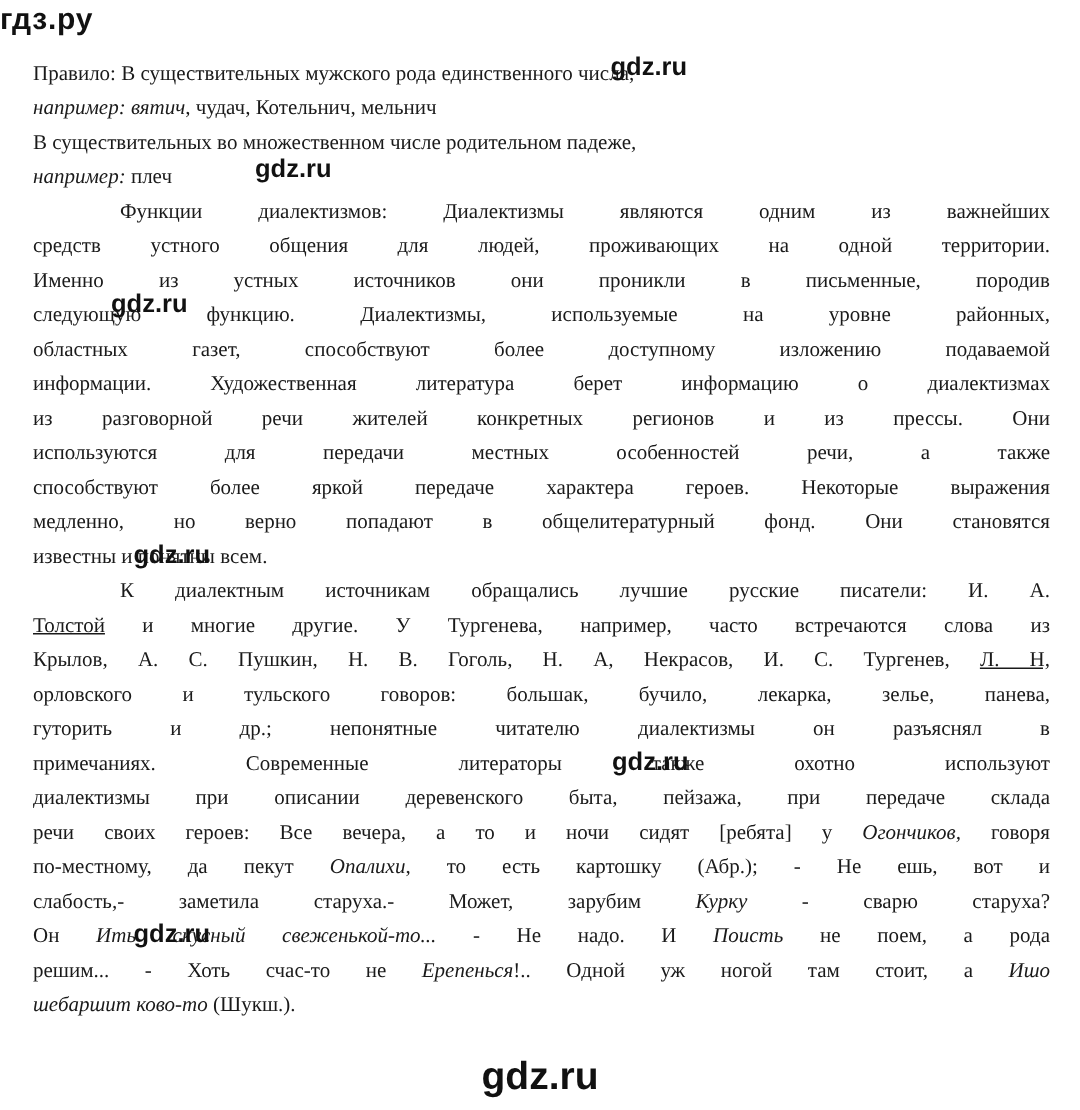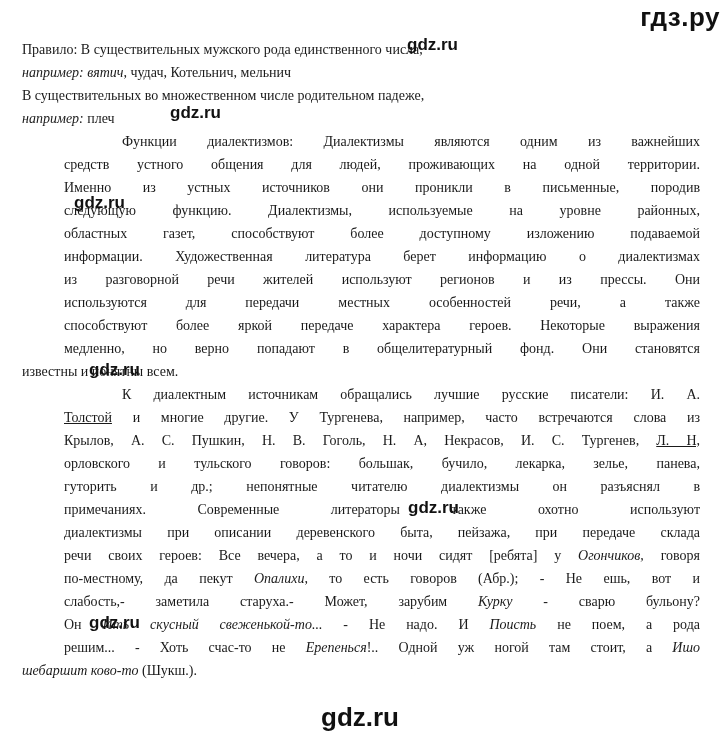--- a/index.html
+++ b/index.html
@@ -1,31 +1,31 @@
 <!DOCTYPE html>
 <html><head>
 <meta charset="utf-8">
 <style>
   html, body { margin: 0; padding: 0; background: #ffffff; }
   body { width: 720px; height: 740px; position: relative; overflow: hidden; }
   .header {
-    position: absolute; top: 0; left: 0; width: 720px; text-align: right;
-    font-family: "Liberation Sans", sans-serif; font-weight: bold; font-size: 26px;
+    position: absolute; top: 0; left: 0; width: 720px; text-align: left;
+    font-family: "Liberation Sans", sans-serif; font-weight: bold; font-size: 20px;
     color: #111; top: 2px; letter-spacing: 0.5px;
   }
   .footer {
     position: absolute; left: 0; width: 720px; top: 702px; text-align: center;
     font-family: "Liberation Sans", sans-serif; font-weight: bold; font-size: 26px; color: #111;
   }
   .content {
     position: absolute; left: 22px; top: 38px; width: 678px;
     font-family: "Liberation Serif", serif; font-size: 14px; line-height: 23px; color: #1a1a1a;
   }
   .line { white-space: nowrap; height: 23px; }
-  .just { text-align: justify; text-align-last: justify; white-space: normal; height: 23px; overflow: hidden; margin-left: 42px; }
+  .just { text-align: justify; text-align-last: justify; white-space: normal; height: 23px; overflow: hidden; }
   .indent { padding-left: 58px; }
   i { font-style: italic; }
   u { text-decoration: underline; }
   .wm {
     position: absolute; font-family: "Liberation Sans", sans-serif; font-weight: bold;
     font-size: 17px; color: #111; line-height: 17px;
   }
 </style>
 </head>
 <body>
@@ -38,38 +38,38 @@
   <div class="line">В существительных во множественном числе родительном падеже,</div>
   <div class="line"><i>например:</i><span> плеч</span></div>
 
   <div>
     <div class="just indent">Функции диалектизмов: Диалектизмы являются одним из важнейших</div>
     <div class="just">средств устного общения для людей, проживающих на одной территории.</div>
     <div class="just">Именно из устных источников они проникли в письменные, породив</div>
     <div class="just">следующую функцию. Диалектизмы, используемые на уровне районных,</div>
     <div class="just">областных газет, способствуют более доступному изложению подаваемой</div>
     <div class="just">информации. Художественная литература берет информацию о диалектизмах</div>
-    <div class="just">из разговорной речи жителей используют регионов и из прессы. Они</div>
+    <div class="just">из разговорной речи жителей конкретных регионов и из прессы. Они</div>
     <div class="just">используются для передачи местных особенностей речи, а также</div>
     <div class="just">способствуют более яркой передаче характера героев. Некоторые выражения</div>
     <div class="just">медленно, но верно попадают в общелитературный фонд. Они становятся</div>
     <div class="line">известны и понятны всем.</div>
   </div>
 
   <div>
     <div class="just indent">К диалектным источникам обращались лучшие русские писатели: И. А.</div>
     <div class="just"><u>Толстой</u><span> и многие другие. У Тургенева, например, часто встречаются слова из</span></div>
     <div class="just"><span>Крылов, А. С. Пушкин, Н. В. Гоголь, Н. А, Некрасов, И. С. Тургенев, </span><u>Л. Н,</u></div>
     <div class="just">орловского и тульского говоров: большак, бучило, лекарка, зелье, панева,</div>
     <div class="just">гуторить и др.; непонятные читателю диалектизмы он разъяснял в</div>
     <div class="just">примечаниях. Современные литераторы также охотно используют</div>
     <div class="just">диалектизмы при описании деревенского быта, пейзажа, при передаче склада</div>
     <div class="just"><span>речи своих героев: Все вечера, а то и ночи сидят [ребята] у </span><i>Огончиков,</i><span> говоря</span></div>
-    <div class="just"><span>по-местному, да пекут </span><i>Опалихи</i><span>, то есть говоров (Абр.); - Не ешь, вот и</span></div>
-    <div class="just"><span>слабость,- заметила старуха.- Может, зарубим </span><i>Курку</i><span> - сварю бульону?</span></div>
+    <div class="just"><span>по-местному, да пекут </span><i>Опалихи</i><span>, то есть картошку (Абр.); - Не ешь, вот и</span></div>
+    <div class="just"><span>слабость,- заметила старуха.- Может, зарубим </span><i>Курку</i><span> - сварю старуха?</span></div>
     <div class="just"><span>Он </span><i>Ить скусный свеженькой-то...</i><span> - Не надо. И </span><i>Поисть</i><span> не поем, а рода</span></div>
     <div class="just"><span>решим... - Хоть счас-то не </span><i>Ерепенься</i><span>!.. Одной уж ногой там стоит, а </span><i>Ишо</i></div>
     <div class="line"><i>шебаршит ково-то</i><span> (Шукш.).</span></div>
   </div>
 </div>
 
 <div class="wm" style="left:407px; top:36px;">gdz.ru</div>
 <div class="wm" style="left:170px; top:104px;">gdz.ru</div>
 <div class="wm" style="left:74px; top:194px;">gdz.ru</div>
 <div class="wm" style="left:89px; top:361px;">gdz.ru</div>

